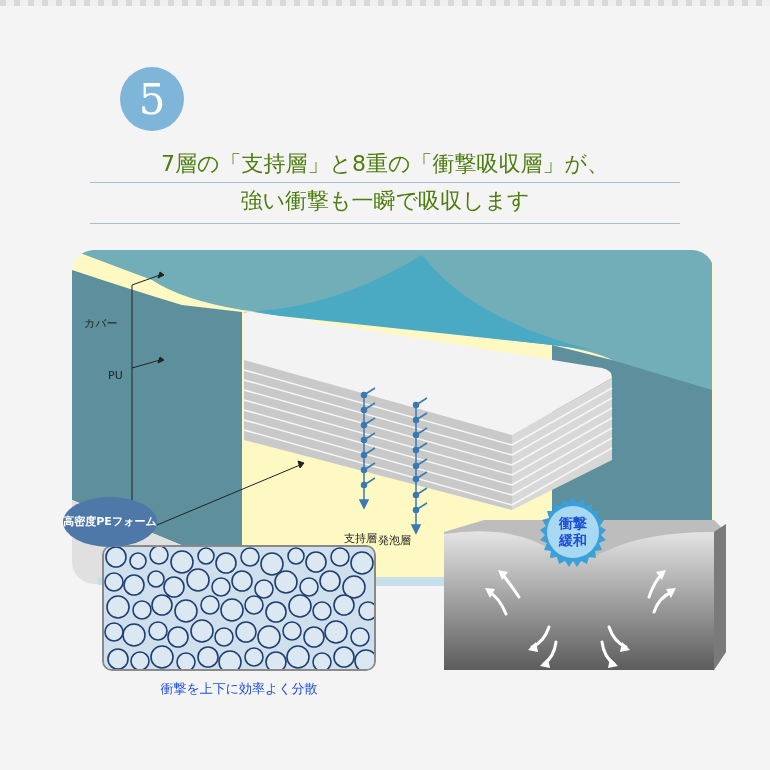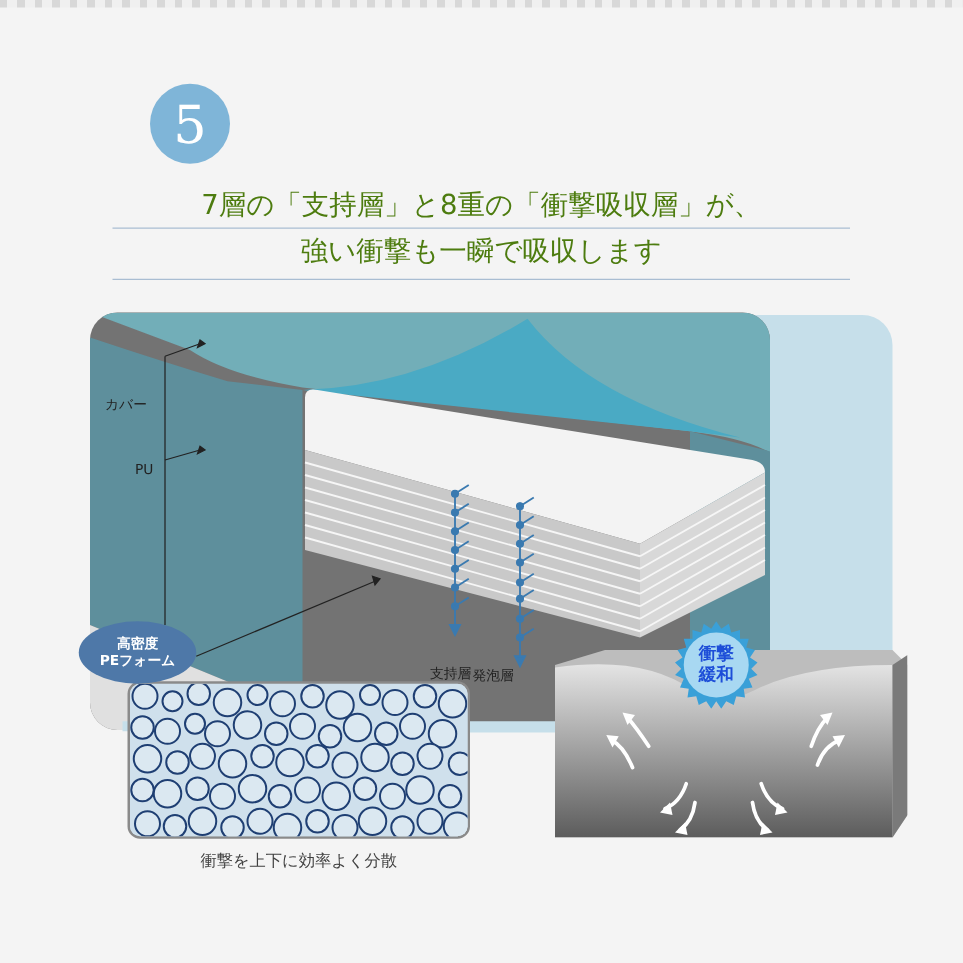--- a/index.html
+++ b/index.html
@@ -32,48 +32,48 @@
     font-size: 22px; color: #4d7c0f;
   }
   .sub1 { top: 149px; }
   .sub2 { top: 186px; }
   .rule { position: absolute; left: 90px; width: 590px; height: 1px; background: #a9bdd2; }
   .rule1 { top: 182px; }
   .rule2 { top: 223px; }
 
   
   .scene {
-    position: absolute; left: 72px; top: 250px; width: 544px; height: 334px;
-    border-radius: 22px; background: #737373; overflow: hidden;
+    position: absolute; left: 72px; top: 250px; width: 642px; height: 334px;
+    border-radius: 22px; background: #fef9c3; overflow: hidden;
   }
   .scene-edge {
     position: absolute; left: 96px; top: 252px; width: 618px; height: 334px;
     border-radius: 24px; background: #c6dfea; z-index: -1;
   }
   .bottom-stripe {
     position: absolute; left: 98px; top: 577px; width: 350px; height: 8px; background: #c6dfea;
   }
   .mattress-svg { position: absolute; left: 0; top: 0; }
 
   .label-small { position: absolute; font-size: 11px; color: #222; }
   .pe-bubble {
     position: absolute; left: 63px; top: 497px; width: 94px; height: 50px;
     border-radius: 50%; background: #4e78a8; color: #fff;
     font-size: 11px; font-weight: bold; line-height: 14px;
-    display: flex; flex-direction: column; align-items: center; justify-content: center;
+    display: flex; flex-direction: row; align-items: center; justify-content: center;
     z-index: 3;
   }
   .foam-panel {
     position: absolute; left: 102px; top: 545px; width: 274px; height: 126px;
     border-radius: 10px; border: 2px solid #8a8a8a; overflow: hidden; z-index: 2;
     background: #cfe0ec;
   }
   .foam-caption {
     position: absolute; left: 102px; top: 680px; width: 274px; text-align: center;
-    font-size: 13px; color: #404040;
+    font-size: 13px; color: #1d4ed8;
   }
   .impact-panel {
     position: absolute; left: 444px; top: 512px; width: 282px; height: 158px; z-index: 2;
   }
   .impact-badge {
     position: absolute; left: 538px; top: 497px; width: 70px; height: 70px; z-index: 4;
     display: flex; align-items: center; justify-content: center;
   }
   .impact-badge svg { position: absolute; left: 0; top: 0; }
   .impact-text {

